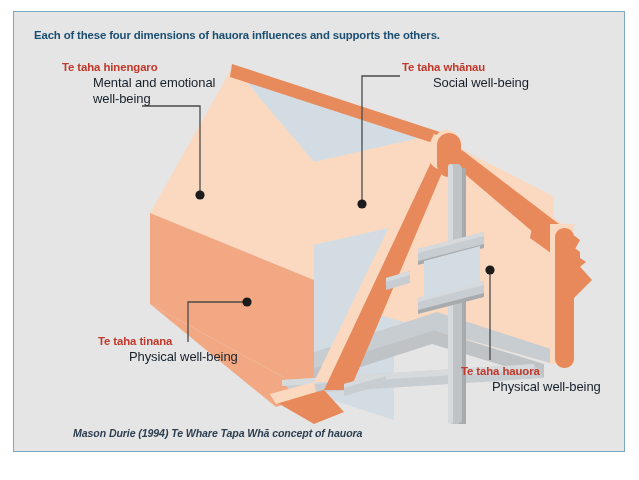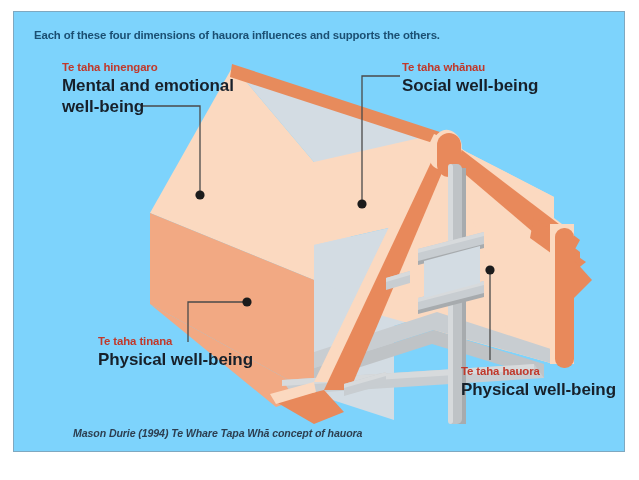--- a/index.html
+++ b/index.html
@@ -13,21 +13,21 @@
     font-family: "Liberation Sans", sans-serif;
     overflow: hidden;
   }
   #figure-frame {
     position: absolute;
     left: 13px;
     top: 11px;
     width: 612px;
     height: 441px;
     border: 1px solid #7FA8C0;
-    background: #7dd3fc;
+    background: #e5e5e5;
     box-sizing: border-box;
   }
   #figure-title {
     position: absolute;
     left: 20px;
     top: 17px;
     font-size: 11.4px;
     font-weight: bold;
     color: #1B4F72;
     letter-spacing: -0.15px;
@@ -51,26 +51,27 @@
   }
   .callout .maori {
     font-size: 11.4px;
     font-weight: bold;
     color: #C0392B;
     letter-spacing: -0.1px;
     display: block;
     line-height: 1.28;
   }
   .callout .english {
-    font-size: 17px;
-    font-weight: bold;
+    font-size: 13px;
+    font-weight: normal;
     color: #17202A;
     letter-spacing: -0.1px;
     display: block;
     line-height: 1.28;
+    margin-left: 31px;
   }
   #callout-hinengaro { left: 48px;  top: 48px; }
   #callout-whanau    { left: 388px; top: 48px; }
   #callout-tinana    { left: 84px;  top: 322px; }
   #callout-wairua    { left: 447px; top: 352px; }
 
   #house-svg, #leaders-svg {
     position: absolute;
     left: 0;
     top: 0;

